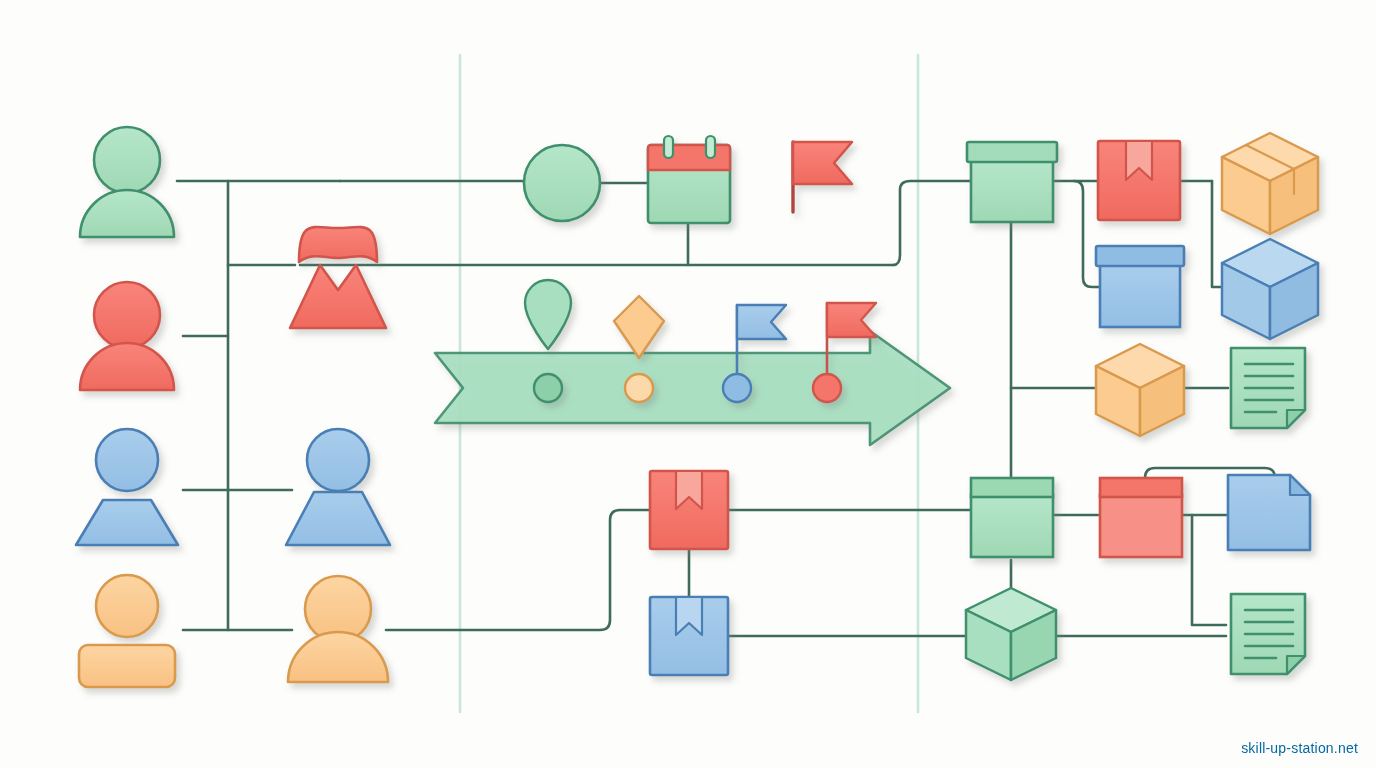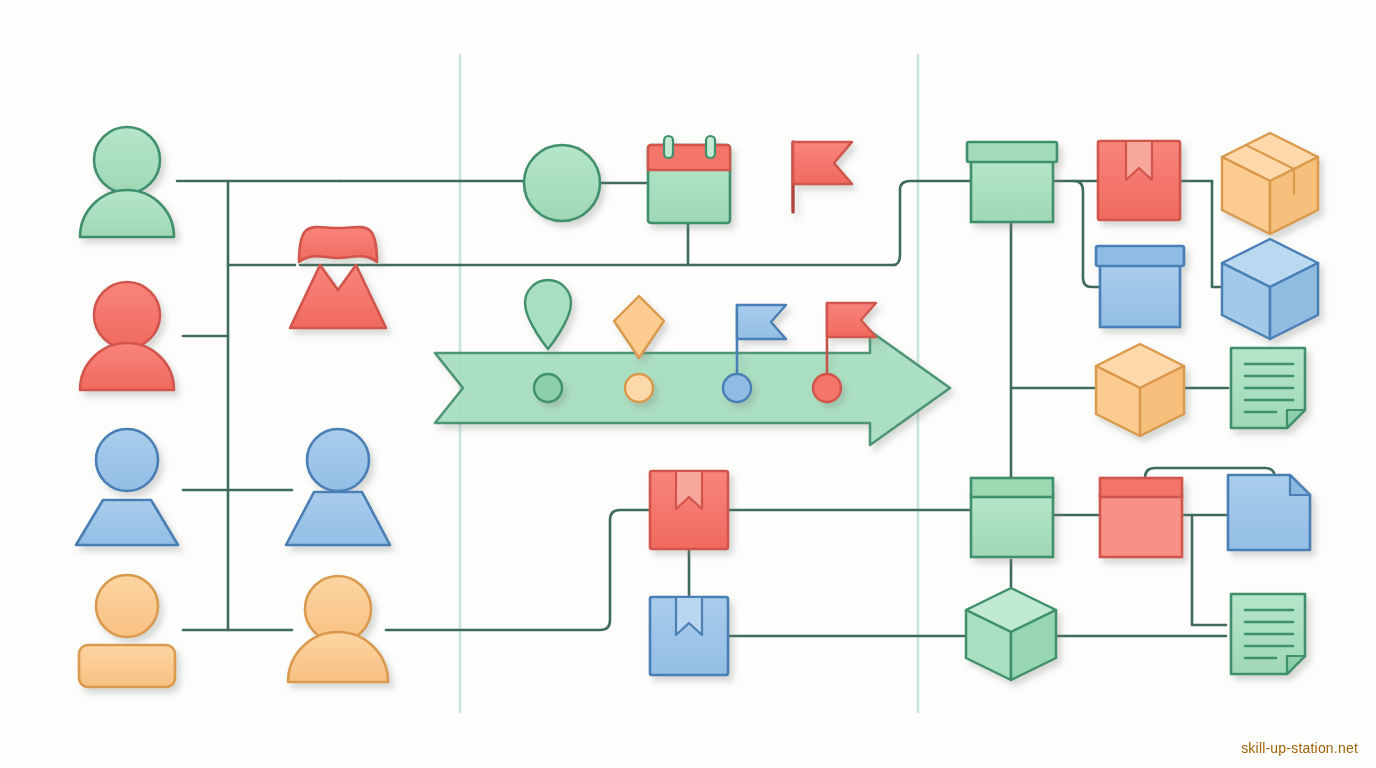--- a/index.html
+++ b/index.html
@@ -9,21 +9,21 @@
     background:#fdfdfb;
     font-family:"Liberation Sans", sans-serif;
     overflow:hidden;
     position:relative;
   }
   #canvas-root{position:absolute;inset:0;width:1376px;height:768px;}
   svg#diagram{display:block;width:1376px;height:768px;}
   .wm{
     position:absolute;right:18px;bottom:12px;
     font-family:"Liberation Sans", sans-serif;
-    font-size:14px;color:#a16207;letter-spacing:.2px;
+    font-size:14px;color:#0369a1;letter-spacing:.2px;
     user-select:none;
   }
 </style>
 </head>
 <body>
 
 <div id="canvas-root">
   <svg id="diagram" viewBox="0 0 1376 768" xmlns="http://www.w3.org/2000/svg">
     <defs>
       <filter id="sh" x="-40%" y="-40%" width="200%" height="200%">

